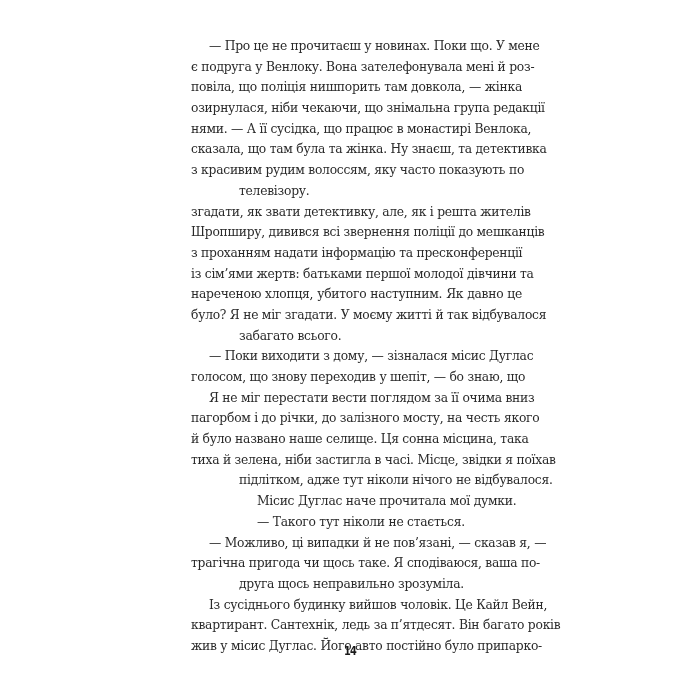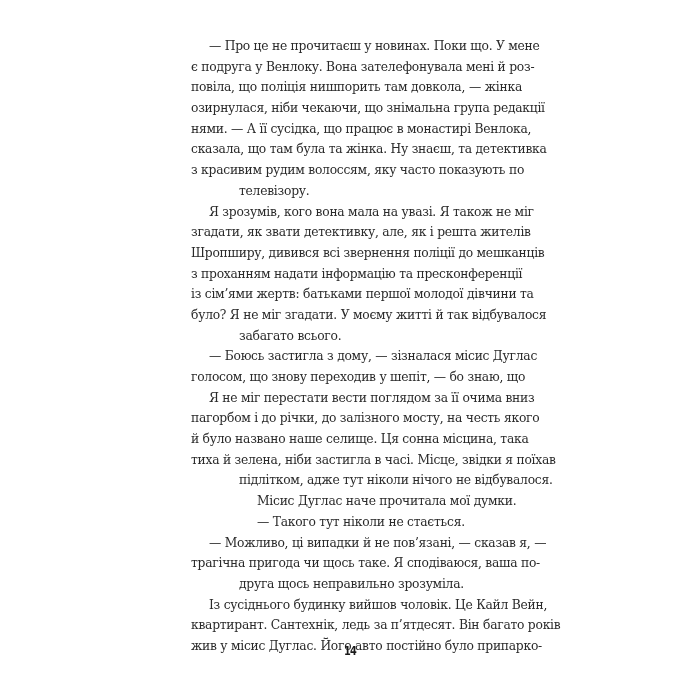--- a/index.html
+++ b/index.html
@@ -68,28 +68,28 @@
 <div class="page">
   <div class="text-block">
     <span class="line indent">— Про це не прочитаєш у новинах. Поки що. У мене</span>
     <span class="line">є подруга у Венлоку. Вона зателефонувала мені й роз-</span>
     <span class="line">повіла, що поліція нишпорить там довкола, — жінка</span>
     <span class="line">озирнулася, ніби чекаючи, що знімальна група редакції</span>
     <span class="line">нями. — А її сусідка, що працює в монастирі Венлока,</span>
     <span class="line">сказала, що там була та жінка. Ну знаєш, та детективка</span>
     <span class="line">з красивим рудим волоссям, яку часто показують по</span>
     <span class="line last">телевізору.</span>
-    <span class="line indent">Я зрозумів, кого вона мала на увазі. Я також не міг</span>
     <span class="line">згадати, як звати детективку, але, як і решта жителів</span>
     <span class="line">Шропширу, дивився всі звернення поліції до мешканців</span>
     <span class="line">з проханням надати інформацію та пресконференції</span>
     <span class="line">із сім’ями жертв: батьками першої молодої дівчини та</span>
+    <span class="line">нареченою хлопця, убитого наступним. Як давно це</span>
     <span class="line">було? Я не міг згадати. У моєму житті й так відбувалося</span>
     <span class="line last">забагато всього.</span>
-    <span class="line indent">— Боюсь застигла з дому, — зізналася місис Дуглас</span>
+    <span class="line indent">— Поки виходити з дому, — зізналася місис Дуглас</span>
     <span class="line">голосом, що знову переходив у шепіт, — бо знаю, що</span>
     <span class="line indent">Я не міг перестати вести поглядом за її очима вниз</span>
     <span class="line">пагорбом і до річки, до залізного мосту, на честь якого</span>
     <span class="line">й було названо наше селище. Ця сонна місцина, така</span>
     <span class="line">тиха й зелена, ніби застигла в часі. Місце, звідки я поїхав</span>
     <span class="line last">підлітком, адже тут ніколи нічого не відбувалося.</span>
     <span class="line indent last">Місис Дуглас наче прочитала мої думки.</span>
     <span class="line indent last">— Такого тут ніколи не стається.</span>
     <span class="line indent">— Можливо, ці випадки й не пов’язані, — сказав я, —</span>
     <span class="line">трагічна пригода чи щось таке. Я сподіваюся, ваша по-</span>

